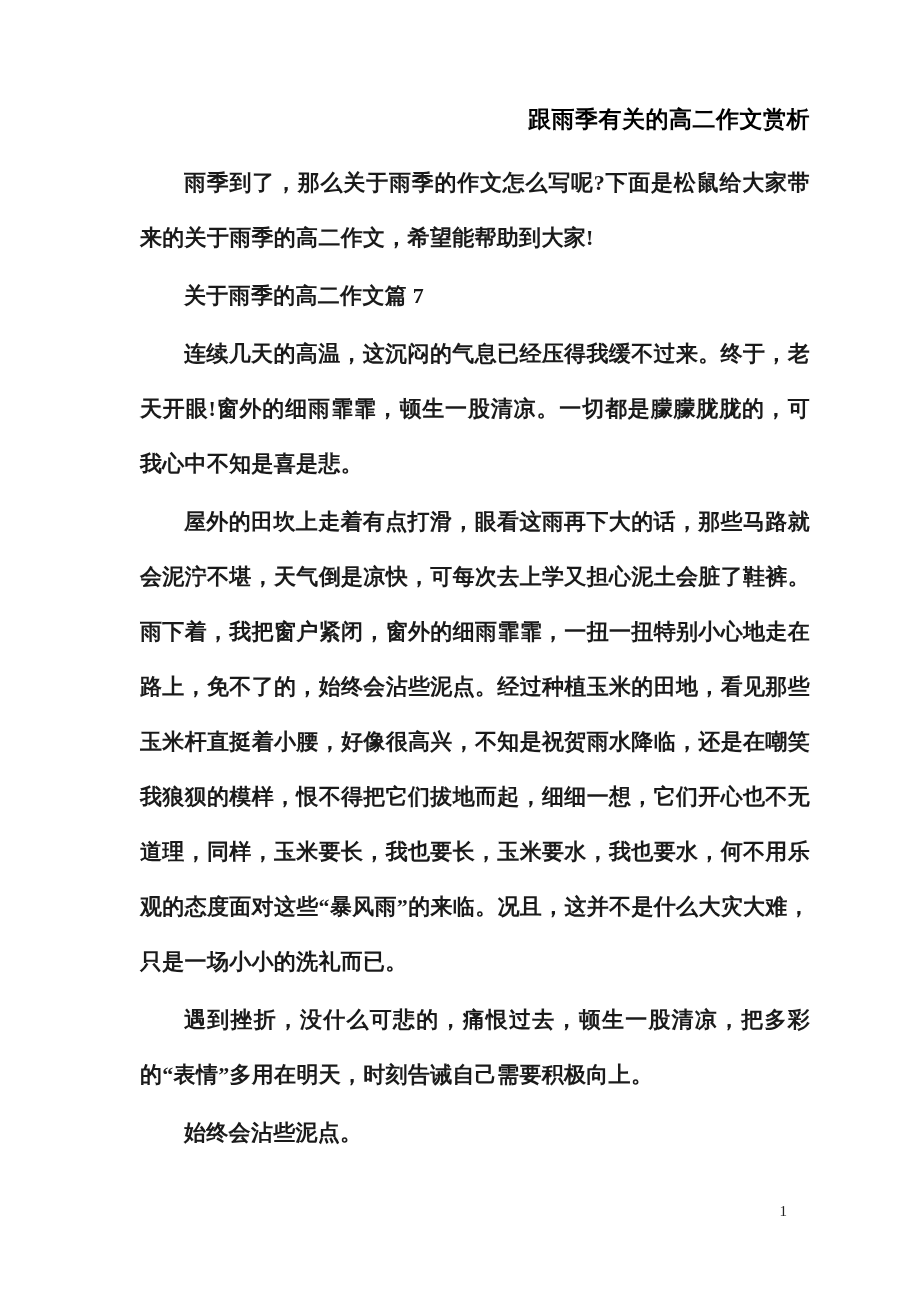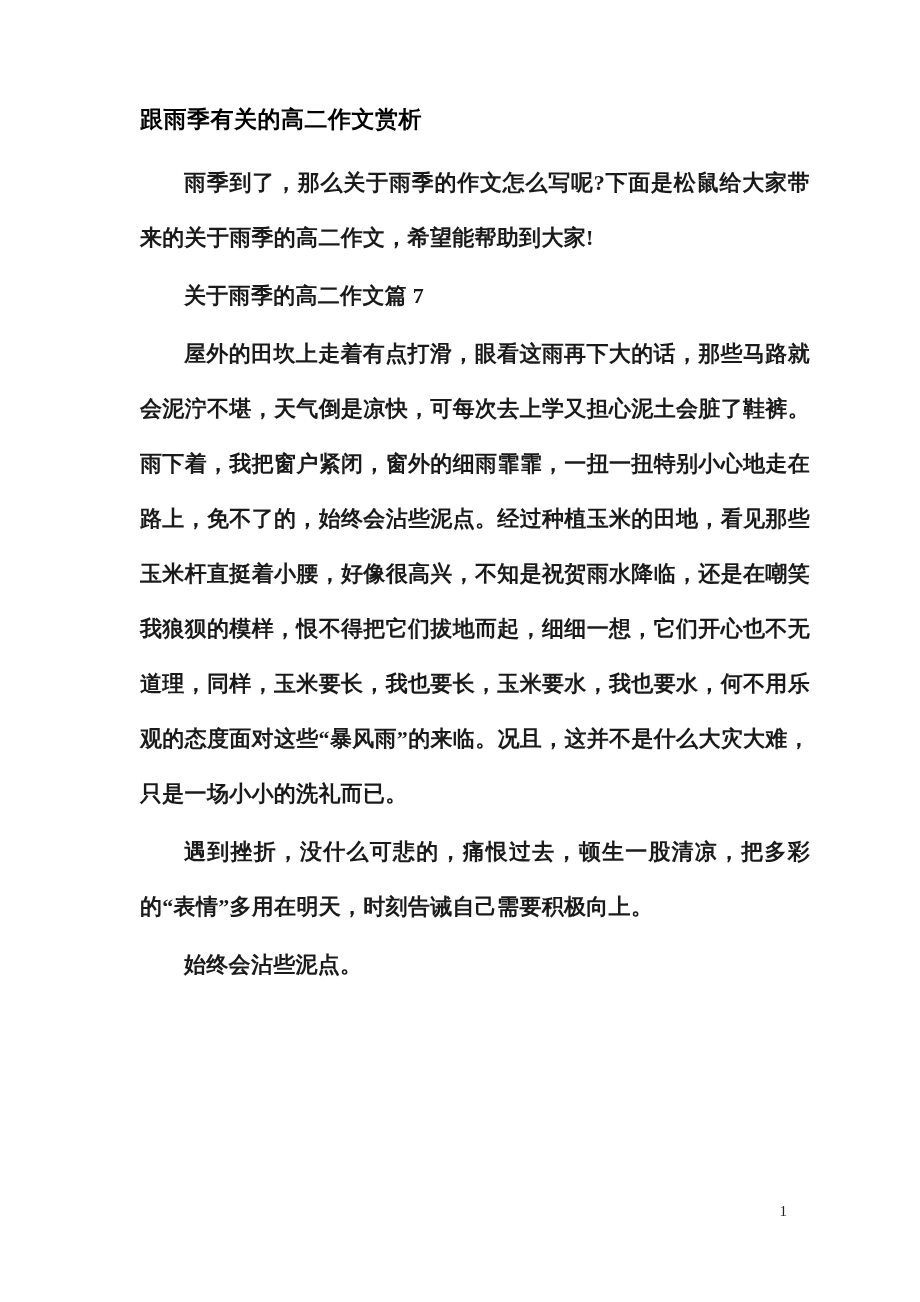--- a/index.html
+++ b/index.html
@@ -16,21 +16,21 @@
     padding: 92px 110px 0 140px;
     overflow: hidden;
     font-family: "Liberation Serif", "DejaVu Serif", serif;
     color: #1a1a1a;
   }
   .doc-title {
     margin: 0 0 8px 0;
     font-size: 23px;
     line-height: 55px;
     font-weight: 700;
-    text-align: left;
+    text-align: right;
     color: #000000;
     letter-spacing: 0.5px;
   }
   .doc-body p {
     margin: 0 0 3px 0;
     font-size: 22px;
     line-height: 55px;
     letter-spacing: 0.3px;
     text-align: justify;
     text-justify: inter-ideograph;
@@ -50,19 +50,20 @@
 </style>
 </head>
 <body>
 
 <div class="page">
   <h1 class="doc-title">跟雨季有关的高二作文赏析</h1>
 
   <div class="doc-body">
     <p>雨季到了，那么关于雨季的作文怎么写呢?下面是松鼠给大家带来的关于雨季的高二作文，希望能帮助到大家!</p>
     <p>关于雨季的高二作文篇 7</p>
+    <p>连续几天的高温，这沉闷的气息已经压得我缓不过来。终于，老天开眼!窗外的细雨霏霏，顿生一股清凉。一切都是朦朦胧胧的，可我心中不知是喜是悲。</p>
     <p>屋外的田坎上走着有点打滑，眼看这雨再下大的话，那些马路就会泥泞不堪，天气倒是凉快，可每次去上学又担心泥土会脏了鞋裤。雨下着，我把窗户紧闭，窗外的细雨霏霏，一扭一扭特别小心地走在路上，免不了的，始终会沾些泥点。经过种植玉米的田地，看见那些玉米杆直挺着小腰，好像很高兴，不知是祝贺雨水降临，还是在嘲笑我狼狈的模样，恨不得把它们拔地而起，细细一想，它们开心也不无道理，同样，玉米要长，我也要长，玉米要水，我也要水，何不用乐观的态度面对这些“暴风雨”的来临。况且，这并不是什么大灾大难，只是一场小小的洗礼而已。</p>
     <p>遇到挫折，没什么可悲的，痛恨过去，顿生一股清凉，把多彩的“表情”多用在明天，时刻告诫自己需要积极向上。</p>
     <p>始终会沾些泥点。</p>
   </div>
 
   <div class="page-number">1</div>
 </div>
 
 </body></html>

